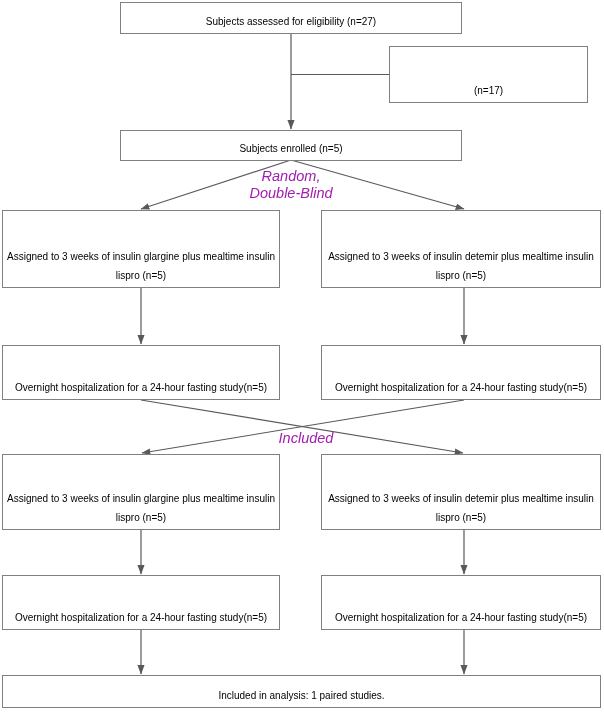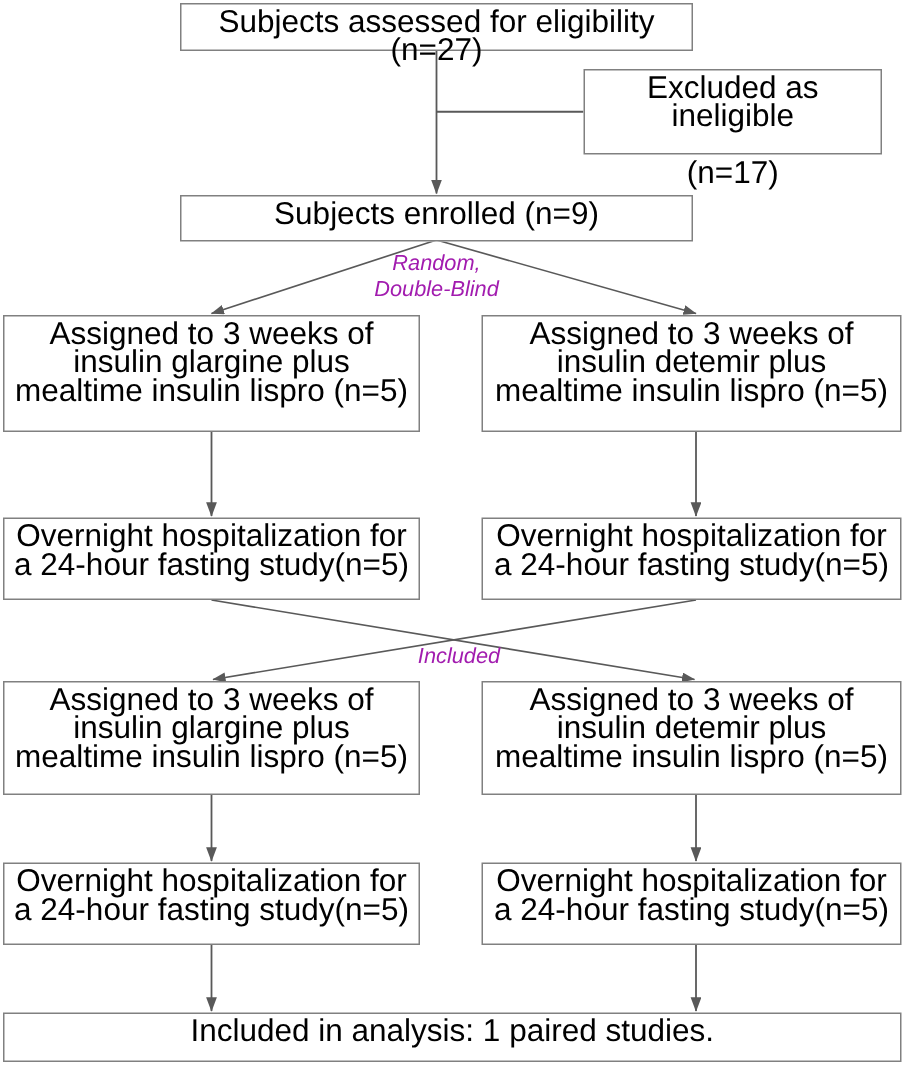--- a/index.html
+++ b/index.html
@@ -15,24 +15,24 @@
     font-family: "Liberation Sans", sans-serif;
     overflow: hidden;
   }
   .box {
     position: absolute;
     box-sizing: border-box;
     border: 1px solid #808080;
     background: #ffffff;
     color: #000000;
     display: flex;
-    align-items: flex-start;
+    align-items: flex-end;
     justify-content: center;
     text-align: center;
-    font-size: 21px;
+    font-size: 10px;
     line-height: 19px;
     padding: 2px 4px;
     z-index: 3;
   }
   .box span {
     display: block;
     width: 100%;
   }
   .svg-layer {
     position: absolute;
@@ -85,25 +85,25 @@
 
     <line x1="141" y1="630" x2="141" y2="674" stroke="#595959" stroke-width="1.2" marker-end="url(#ah)"></line>
     <line x1="464" y1="630" x2="464" y2="674" stroke="#595959" stroke-width="1.2" marker-end="url(#ah)"></line>
   </svg>
 
   <div class="box" style="left:120px; top:2px; width:342px; height:32px;">
     <span>Subjects assessed for eligibility (n=27)</span>
   </div>
 
   <div class="box" style="left:389px; top:46px; width:199px; height:57px;">
-    <span><span>Excluded as ineligible</span><br><span>(n=17)</span></span>
+    <span><br><span>(n=17)</span></span>
   </div>
 
   <div class="box" style="left:120px; top:130px; width:342px; height:31px;">
-    <span>Subjects enrolled (n=9)</span>
+    <span>Subjects enrolled (n=5)</span>
   </div>
 
   <div class="edge-label" style="left:221px; top:168px; width:140px;">Random,
 Double-Blind</div>
 
   <div class="box" style="left:2px; top:210px; width:278px; height:78px;">
     <span>Assigned to 3 weeks of insulin glargine plus mealtime insulin lispro (n=5)</span>
   </div>
 
   <div class="box" style="left:321px; top:210px; width:280px; height:78px;">

